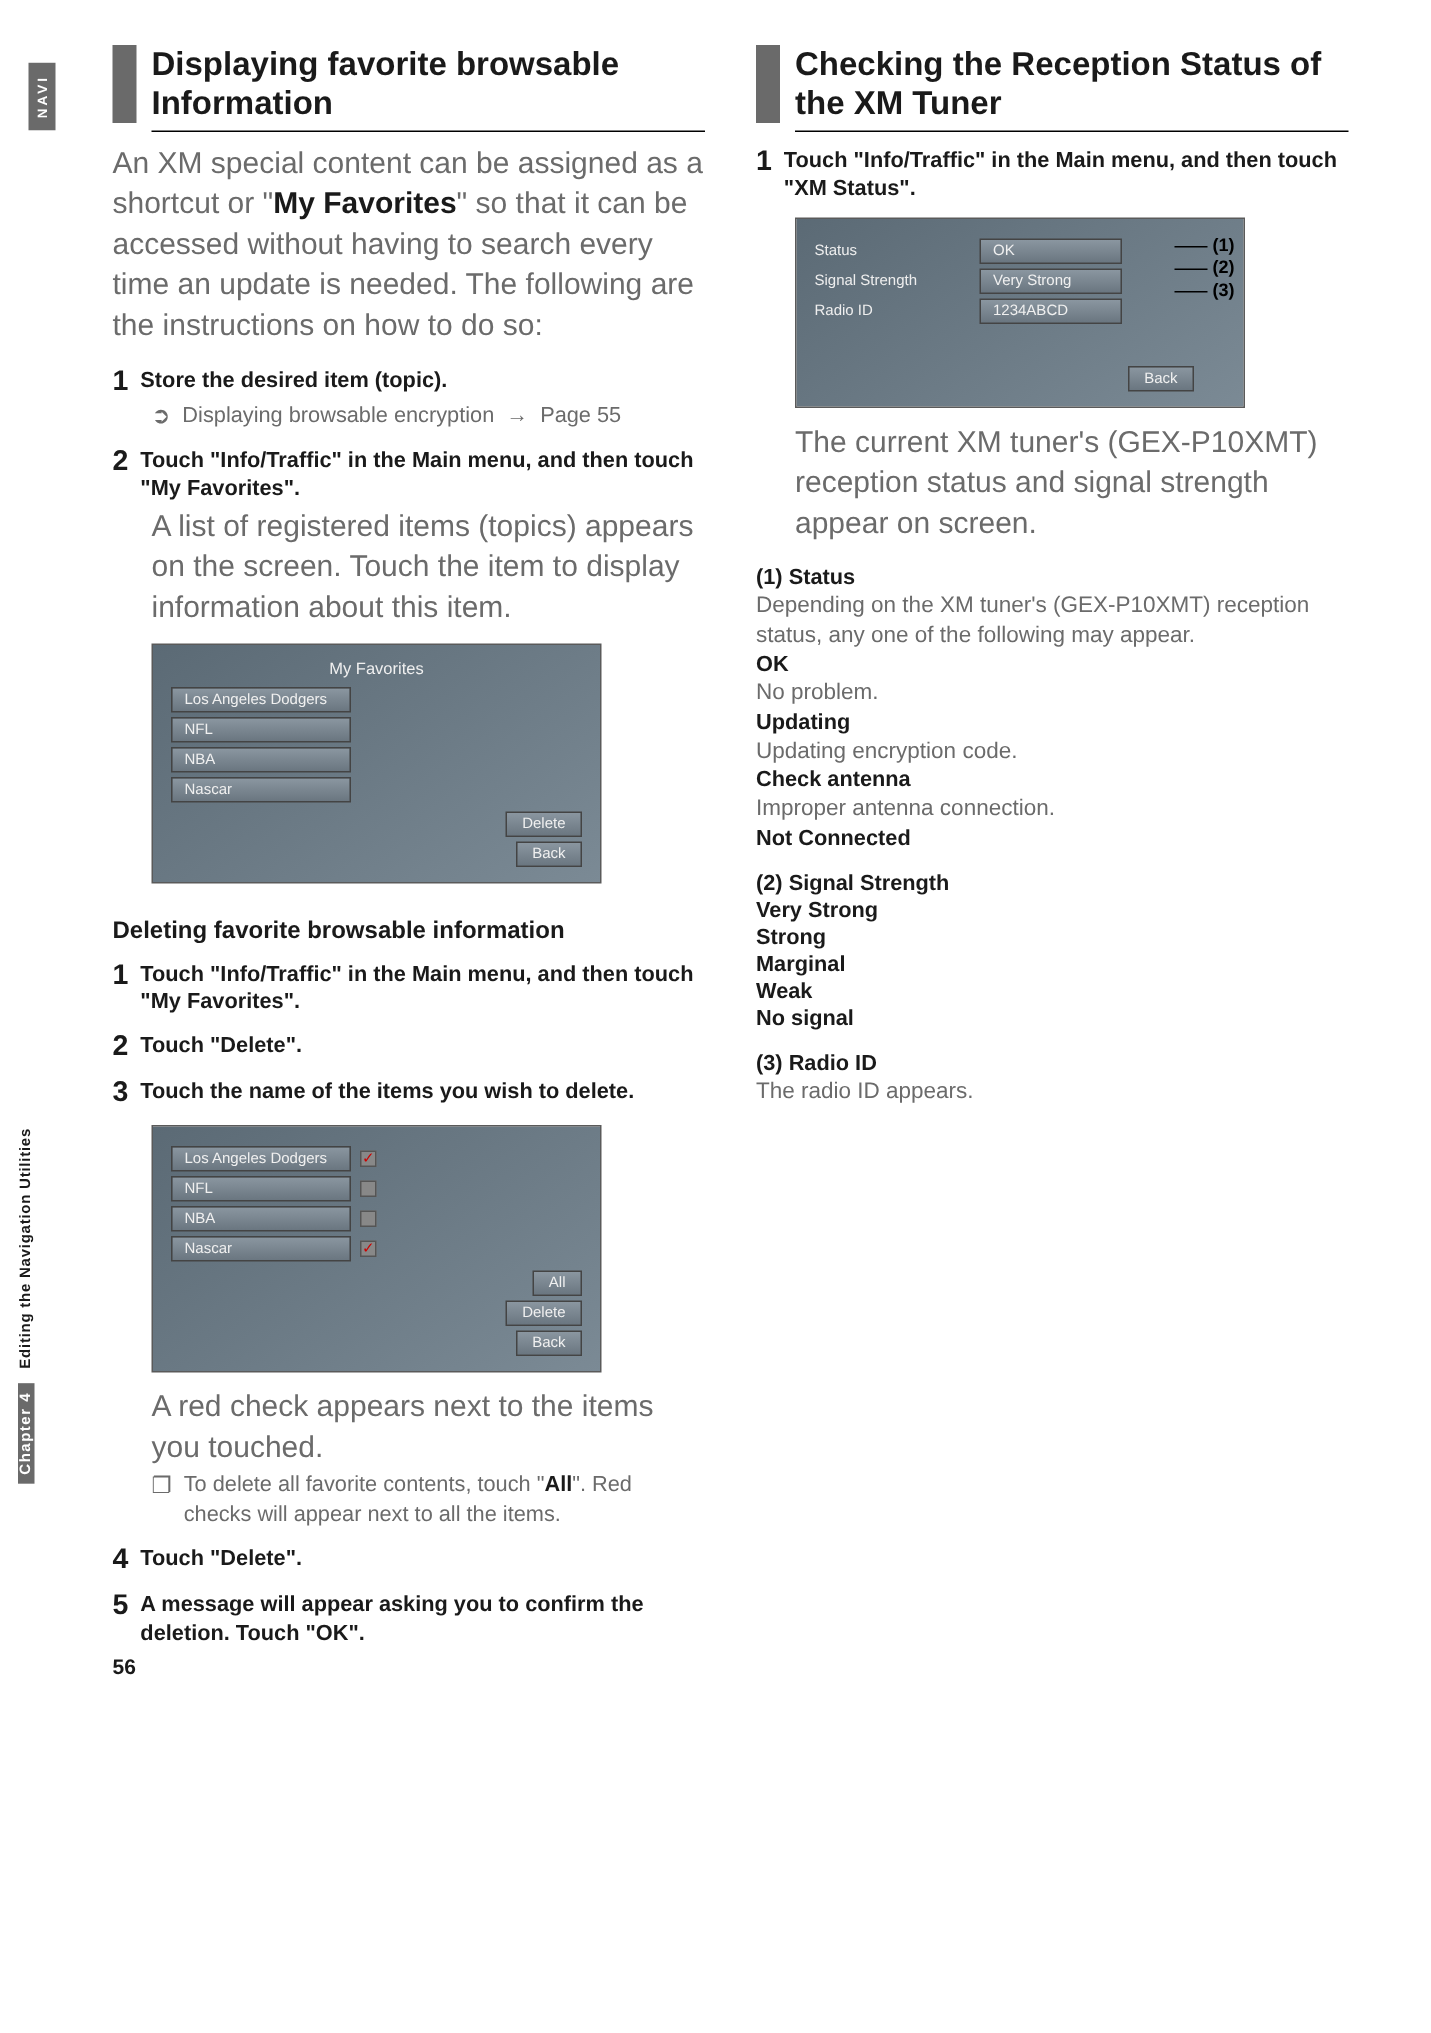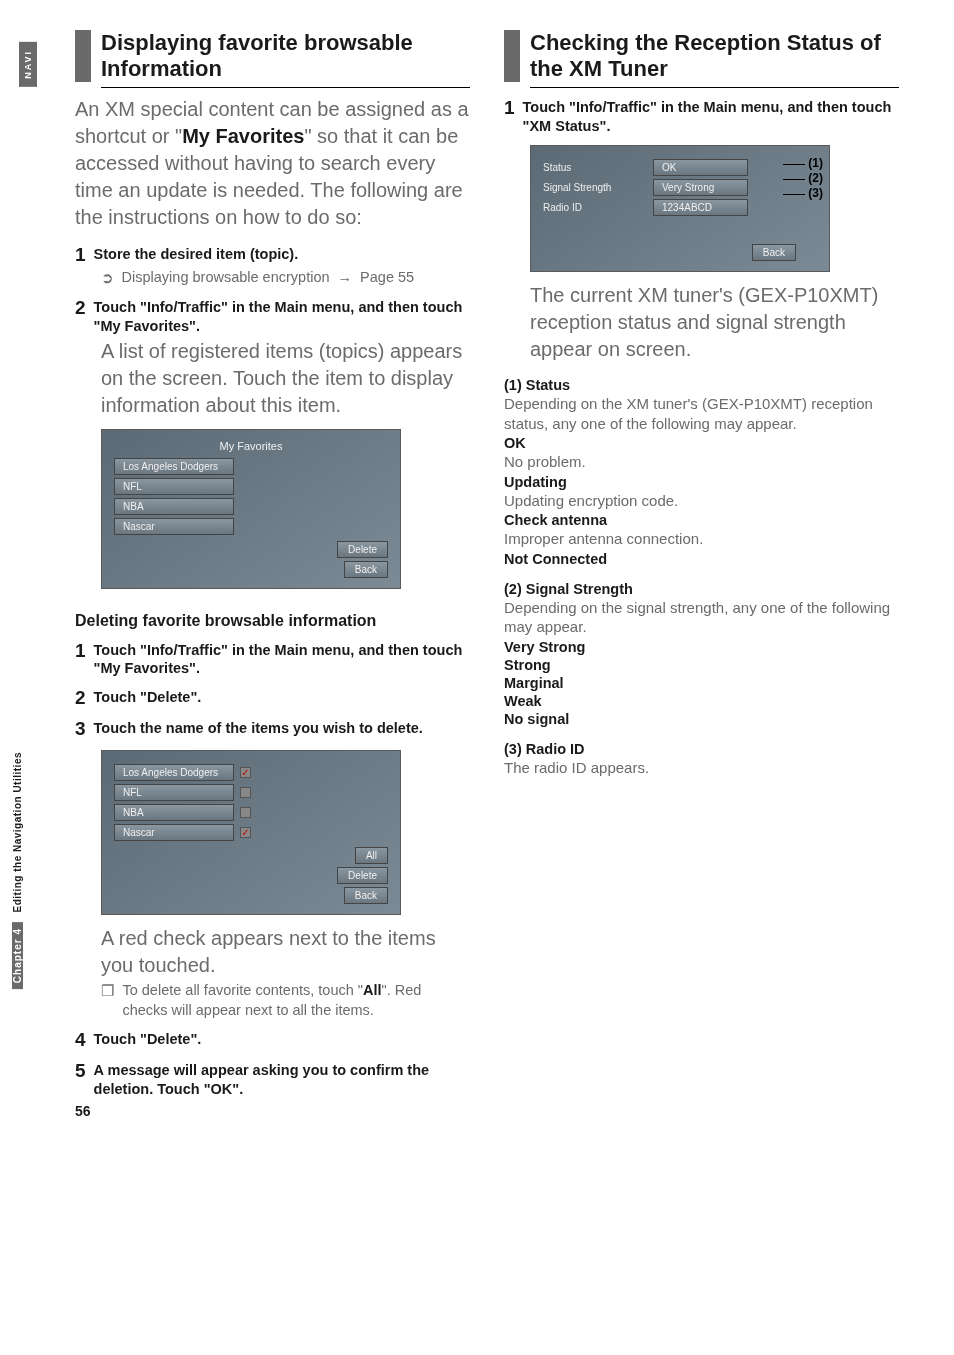--- a/index.html
+++ b/index.html
@@ -229,21 +229,20 @@
       <div class="para-body">Depending on the XM tuner's (GEX-P10XMT) reception status, any one of the following may appear.</div>
       <div class="para-sub">OK</div>
       <div class="para-body">No problem.</div>
       <div class="para-sub">Updating</div>
       <div class="para-body">Updating encryption code.</div>
       <div class="para-sub">Check antenna</div>
       <div class="para-body">Improper antenna connection.</div>
       <div class="para-sub">Not Connected</div>
 
       <div class="para-title">(2) Signal Strength</div>
-      <div class="para-body">Depending on the signal strength, any one of the following may appear.</div>
       <div class="para-sub">Very Strong</div>
       <div class="para-sub">Strong</div>
       <div class="para-sub">Marginal</div>
       <div class="para-sub">Weak</div>
       <div class="para-sub">No signal</div>
 
       <div class="para-title">(3) Radio ID</div>
       <div class="para-body">The radio ID appears.</div>
     </div>
   </div>

